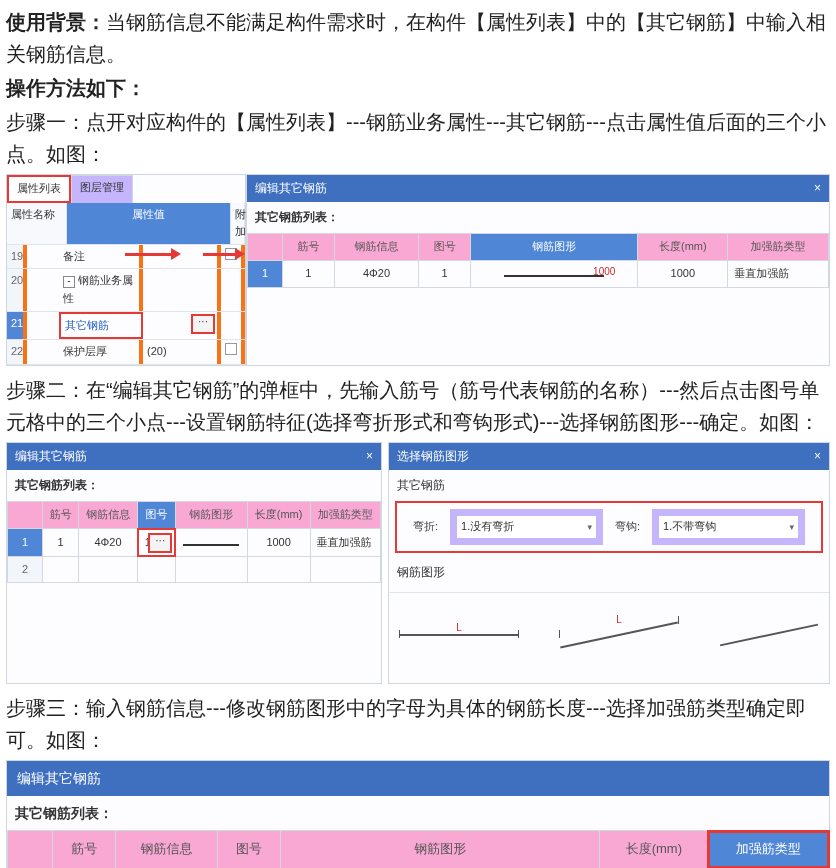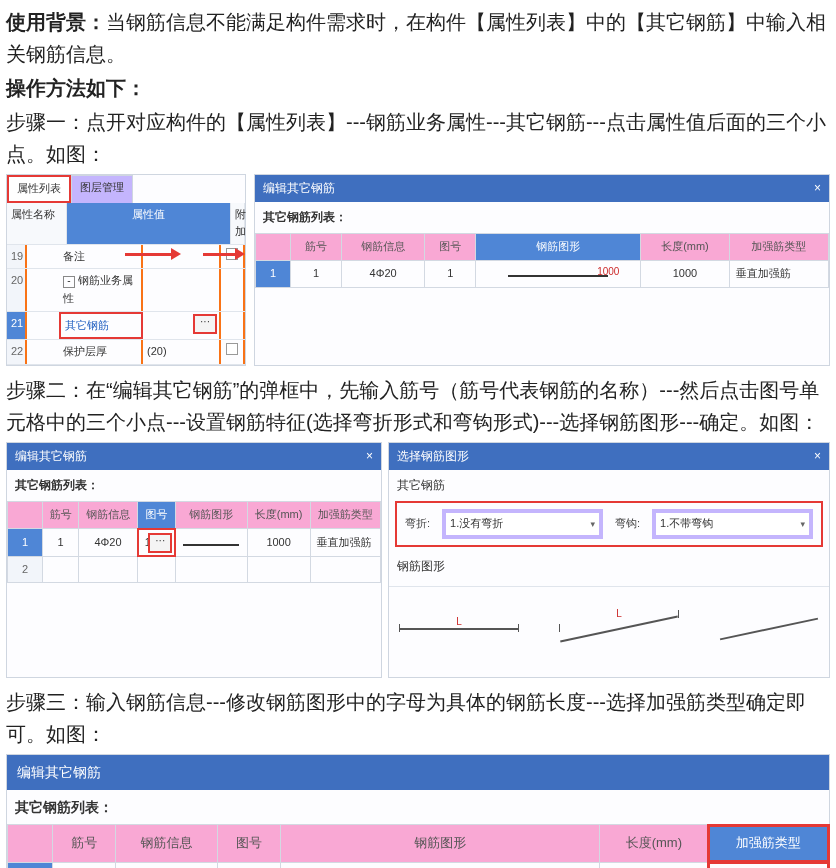--- a/index.html
+++ b/index.html
@@ -10,21 +10,21 @@
     font-size: 20px;
     line-height: 1.6;
     color: #222;
     box-sizing: border-box;
     background: #fff;
   }
   .doc-text { margin: 0 0 2px 0; }
   .bold { font-weight: 700; }
   .fig { margin: 4px 0 8px 0; }
   
-  .fig1 { display:flex; gap:8px; }
+  .fig1 { display:flex; }
   .panel {
     border:1px solid #cfd6e0;
     background:#fdfdff;
     font-size:11px;
     color:#333;
     box-sizing:border-box;
   }
   .prop-panel { width:240px; position:relative; }
   .tabbar { display:flex; }
   .tab {
@@ -32,21 +32,21 @@
     border:1px solid #cfd6e0;
     border-bottom:none;
     background:#c4b5fd;
   }
   .tab.active { background:#fff; }
   .redbox { border:2px solid #e53935 !important; }
   .prop-headrow { display:flex; background:#f7f9fc; border-bottom:1px solid #e0e5ec; }
   .prop-headrow > div { padding:3px 4px; border-right:1px solid #e0e5ec; box-sizing:border-box; }
   .ph1{width:60px;} .ph2{flex:1; background:#4f86d6;color:#fff;text-align:center;} .ph3{width:14px;}
   .prop-row { display:flex; border-bottom:1px solid #e0e5ec; }
-  .prop-row > div { padding:3px 4px; border-right:2px solid #f97316; box-sizing:border-box; }
+  .prop-row > div { padding:3px 4px; border-right:4px solid #f97316; box-sizing:border-box; }
   .rn { width:20px; text-align:center; background:#f2f5fa; color:#666; }
   .rlab { width:84px;margin-left:32px; }
   .rval { flex:1; position:relative; }
   .ratt { width:24px; text-align:center; }
   .rowsel .rn { background:#4f86d6;color:#fff; }
   .minus { display:inline-block; width:10px;height:10px;border:1px solid #888;line-height:8px;text-align:center;font-size:10px;margin-right:3px; }
   .ellipsis-btn {
     position:absolute; right:2px; top:2px;
     width:20px;height:16px;border:1px solid #999;background:#f4f4f4;
     text-align:center;line-height:12px;font-size:10px;
@@ -79,24 +79,24 @@
     display:inline-block;width:100px;height:0;border-top:2px solid #333;position:relative;
   }
   .bar-shape.small{width:56px;}
   .bar-label {
     position:absolute;width:100%;text-align:center;top:-13px;font-size:10px;color:#cc2a2a;
   }
   
   .fig2 { display:flex; gap:6px; }
   .left2 { width:400px; }
   .right2 { flex:1; }
-  .field-row { display:flex; gap:12px; padding:6px 8px; align-items:center;}
+  .field-row { display:flex; gap:12px; padding:6px 16px; align-items:center;}
   .field-row label{font-size:11px;color:#444;}
   .sel {
-    flex:1;border:4px solid #c4b5fd;background:#fff;padding:2px 4px;font-size:11px;
+    flex:1;border:7px solid #c4b5fd;background:#fff;padding:2px 4px;font-size:11px;
     display:flex;justify-content:space-between;align-items:center;height:18px;
   }
   .sel .caret{font-size:9px;color:#666;}
   .shape-gallery{
     display:flex;gap:40px;padding:14px 10px 20px 10px;align-items:center;
     border-top:1px solid #e0e5ec;margin-top:4px;position:relative;height:56px;
   }
   .gshape{position:relative;}
   .gline{display:block;width:120px;height:0;border-top:2px solid #555;}
   .gline.slope{transform:rotate(-12deg);}

